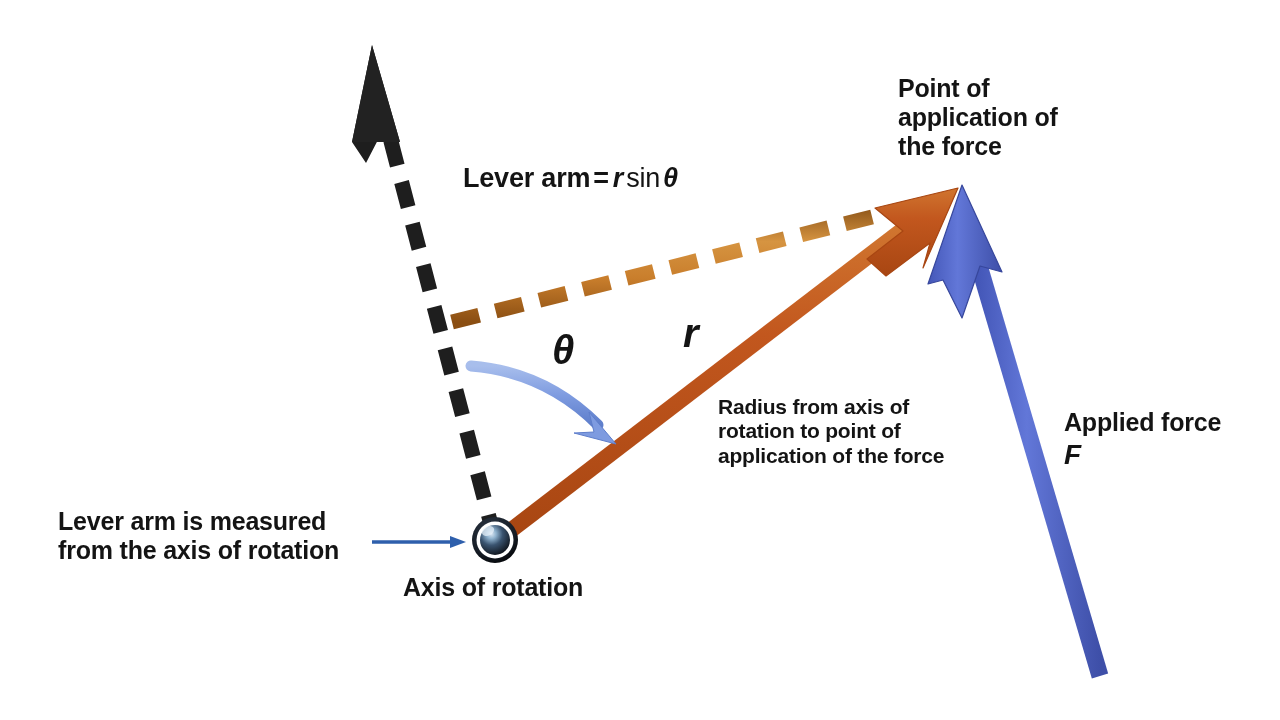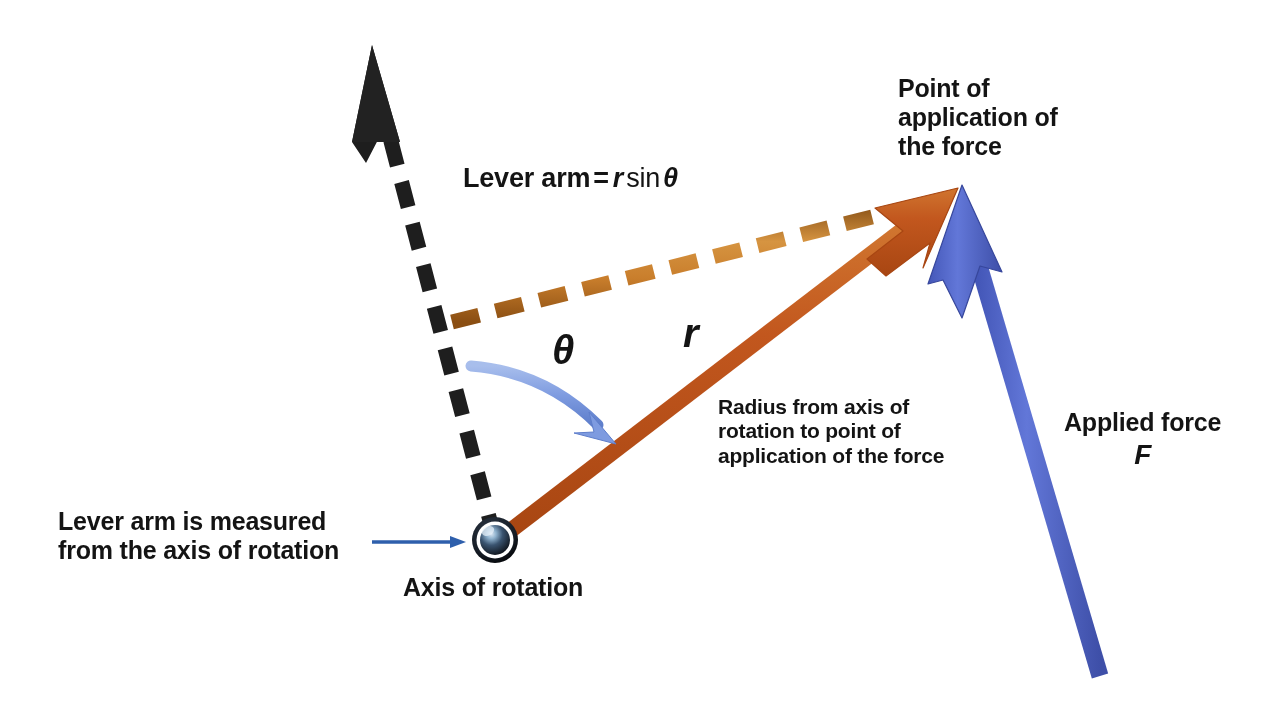--- a/index.html
+++ b/index.html
@@ -75,21 +75,21 @@
   }
   .lbl-radius-desc {
     left: 718px;
     top: 395px;
     font-size: 21px;
   }
   .lbl-applied-force {
     left: 1064px;
     top: 408px;
     font-size: 25px;
-    text-align: center;
+    text-align: left;
   }
   .lbl-applied-force .force-sym {
     display: block;
     font-style: italic;
     font-weight: bold;
     font-size: 28px;
     margin-top: 2px;
   }
   .lbl-lever-measured {
     left: 58px;

